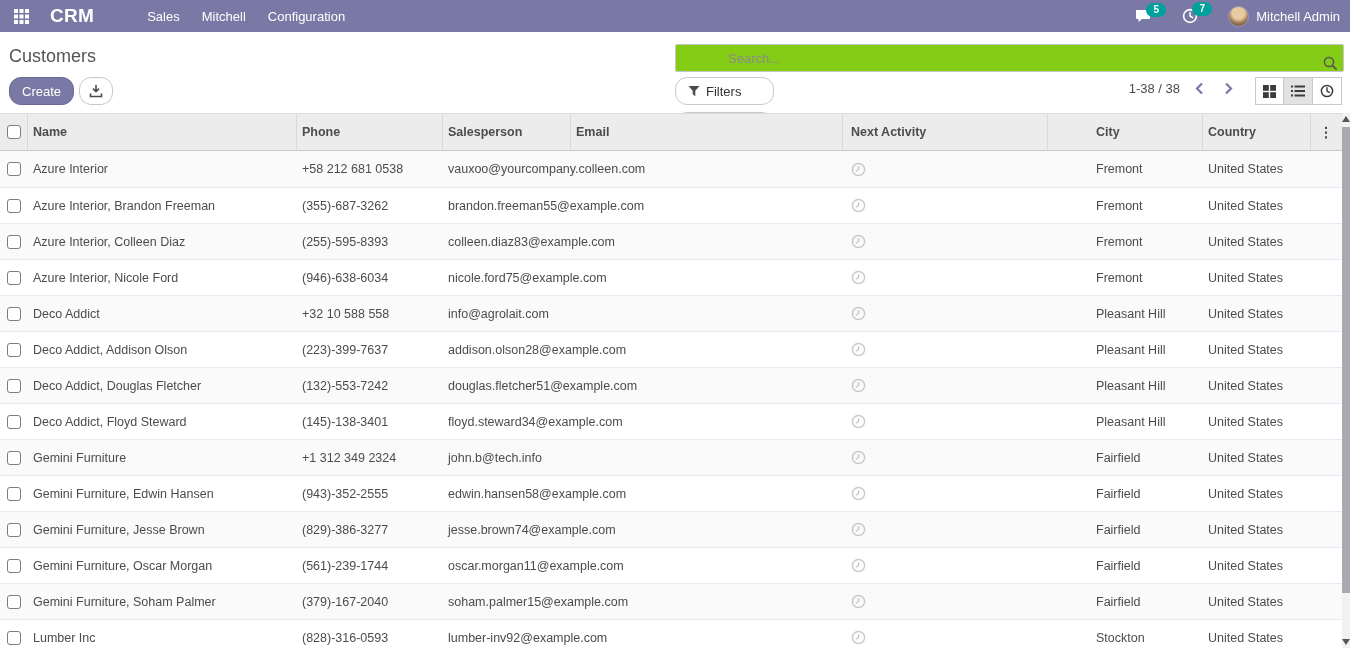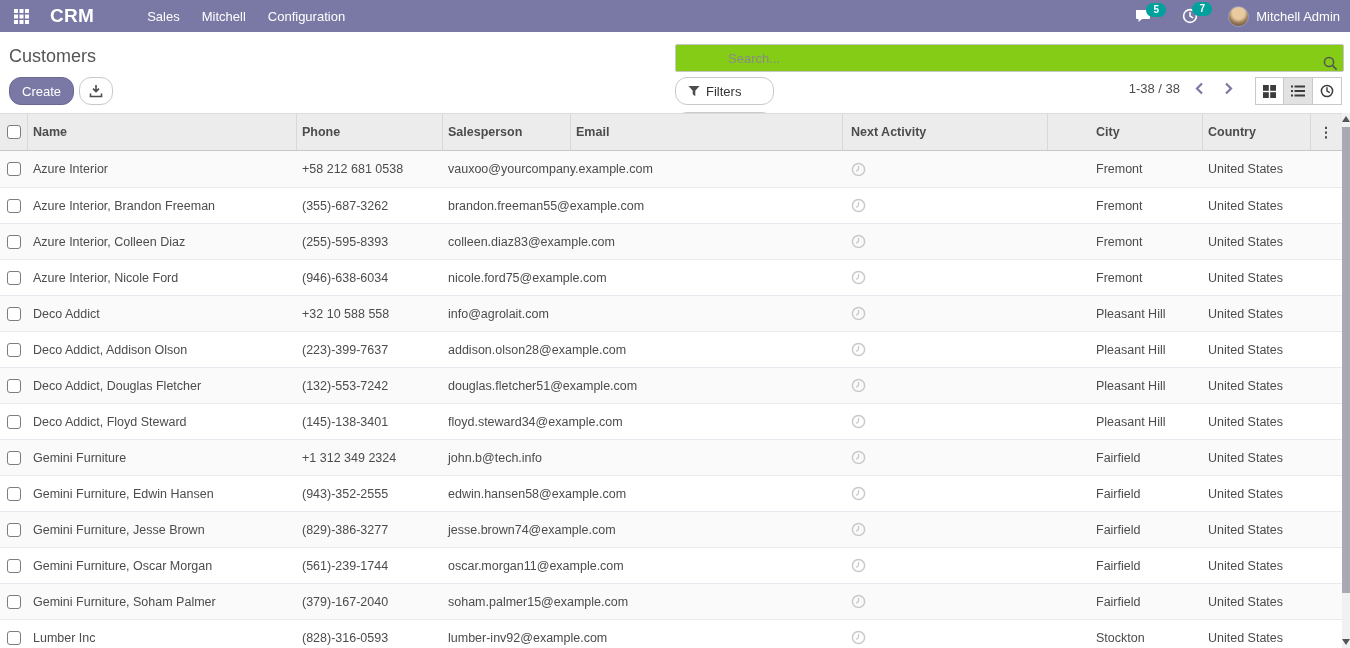--- a/index.html
+++ b/index.html
@@ -270,21 +270,21 @@
       <span class="dots">⋮</span>
     </div>
   </div>
   <div class="tbody">
   <div class="tr">
     <div class="td col-check">
       <span class="checkbox"></span>
     </div>
     <div class="td col-name">Azure Interior</div>
     <div class="td col-phone">+58 212 681 0538</div>
-    <div class="td col-email">vauxoo@yourcompany.example.com</div>
+    <div class="td col-email">vauxoo@yourcompany.colleen.com</div>
     <div class="td col-sales"></div>
     <div class="td col-activity">
       <span>
         <svg width="15" height="15" viewBox="0 0 15 15">
           <circle cx="7.5" cy="7.5" r="6.1" fill="none" stroke="#c9c9c9" stroke-width="1.5"></circle>
           <path d="M7.5 4.3 V7.5 L5.6 9" fill="none" stroke="#c9c9c9" stroke-width="1.3" stroke-linecap="round"></path>
         </svg>
       </span>
     </div>
     <div class="td col-city">Fremont</div>

